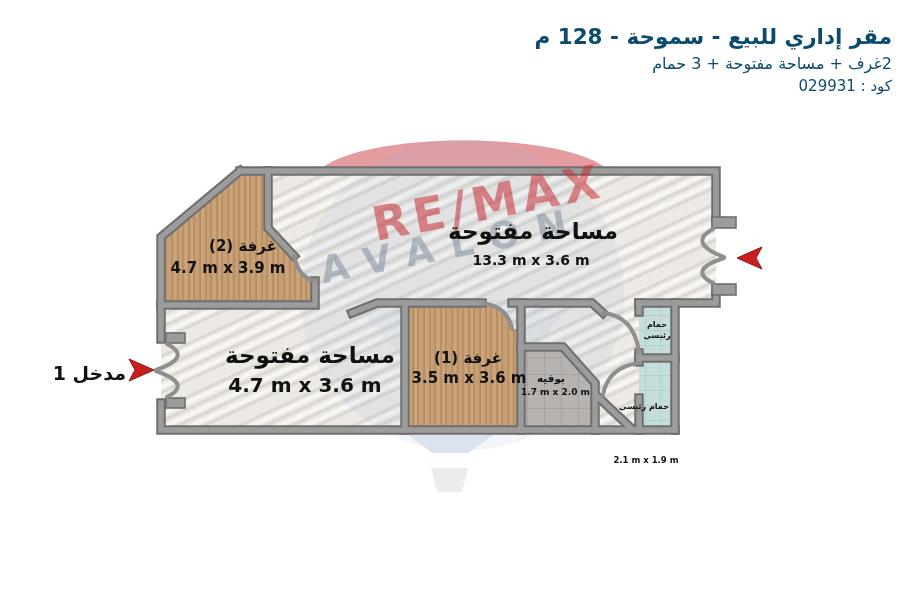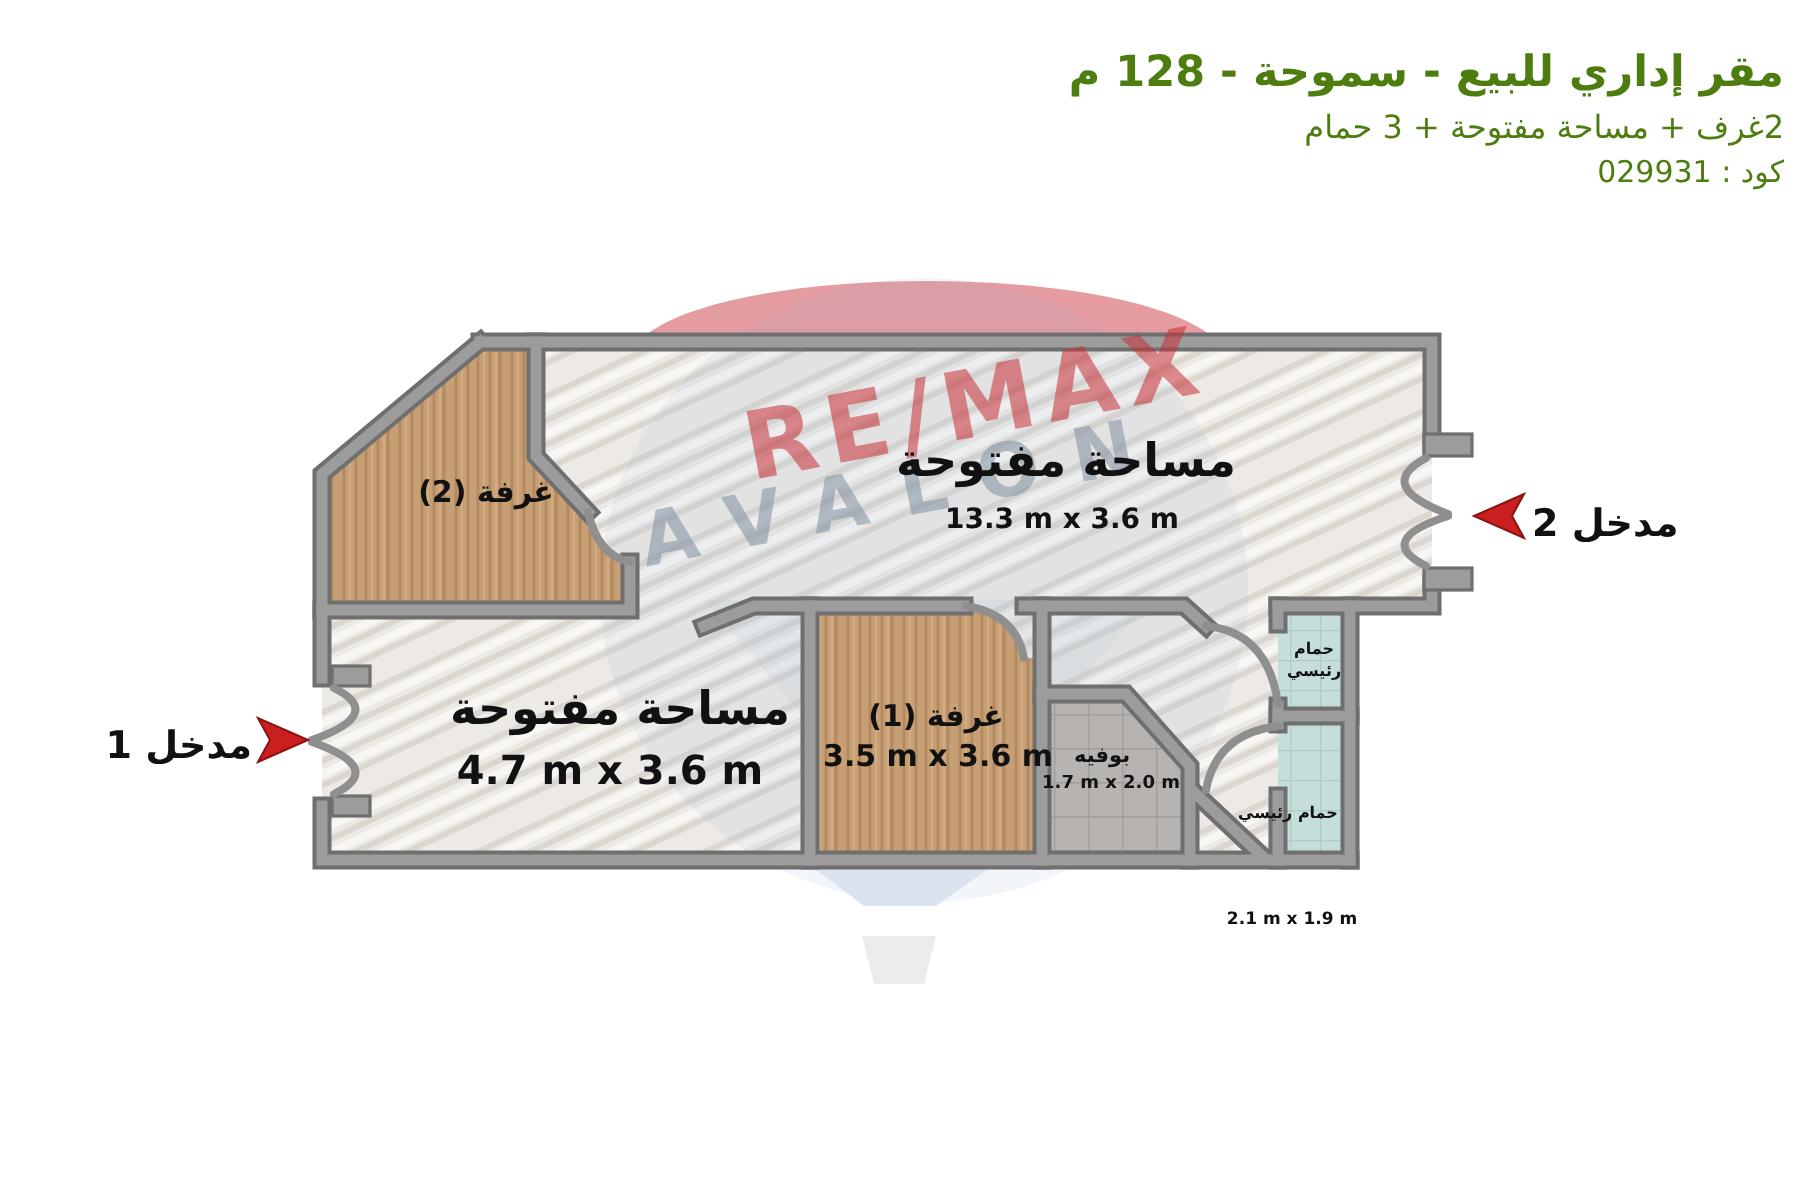--- a/index.html
+++ b/index.html
@@ -2,21 +2,21 @@
 <html><head>
 <meta charset="utf-8">
 <style>
   html,body{margin:0;padding:0;background:#ffffff;}
   .stage{position:relative;width:900px;height:600px;background:#ffffff;overflow:hidden;
          font-family:"DejaVu Sans",sans-serif;}
   .stage svg{position:absolute;left:0;top:0;}
   .lbl{position:absolute;color:#111;text-align:center;line-height:1.15;white-space:nowrap;}
   .lbl.wrap{white-space:normal;}
   .bold{font-weight:bold;}
-  .hdr{position:absolute;right:8px;top:24px;text-align:right;color:#4d7c0f;}
+  .hdr{position:absolute;right:8px;top:24px;text-align:right;color:#0c4a6e;}
   .hdr .t1{font-size:21.5px;font-weight:bold;line-height:1.25;}
   .hdr .t2{font-size:16px;margin-top:3px;line-height:1.25;}
   .hdr .t3{font-size:15px;margin-top:3px;line-height:1.25;}
   .wm{position:absolute;text-align:center;font-weight:bold;pointer-events:none;}
   .wm.brand{left:338px;top:175px;width:300px;font-size:47px;letter-spacing:5px;
             color:rgba(199,46,53,0.55);transform:rotate(-11deg);}
   .wm.name{left:302px;top:224px;width:300px;font-size:37px;letter-spacing:17px;
            color:rgba(128,143,160,0.55);transform:rotate(-11deg);}
 </style>
 </head>
@@ -128,28 +128,28 @@
     <div class="t3">كود : 029931</div>
   </div>
 
   <div class="lbl bold" dir="rtl" style="left:423px;top:218px;width:220px;font-size:23px;">مساحة مفتوحة</div>
   <div class="lbl bold" dir="ltr" style="left:421px;top:252px;width:220px;font-size:14px;">13.3 m x 3.6 m</div>
 
   <div class="lbl bold" dir="rtl" style="left:200px;top:342px;width:220px;font-size:23px;">مساحة مفتوحة</div>
   <div class="lbl bold" dir="ltr" style="left:205px;top:374px;width:200px;font-size:20px;">4.7 m x 3.6 m</div>
 
   <div class="lbl bold" dir="rtl" style="left:173px;top:238px;width:140px;font-size:15px;">غرفة (2)</div>
+  <div class="lbl bold" dir="ltr" style="left:158px;top:260px;width:140px;font-size:15px;">4.7 m x 3.9 m</div>
 
   <div class="lbl bold" dir="rtl" style="left:398px;top:350px;width:140px;font-size:15px;">غرفة (1)</div>
   <div class="lbl bold" dir="ltr" style="left:394px;top:370px;width:150px;font-size:15px;">3.5 m x 3.6 m</div>
 
   <div class="lbl bold" dir="rtl" style="left:521px;top:372px;width:60px;font-size:10.5px;">بوفيه</div>
   <div class="lbl bold" dir="ltr" style="left:520px;top:387px;width:70px;font-size:9px;text-align:right;">1.7 m x 2.0 m</div>
 
   <div class="lbl bold wrap" dir="rtl" style="left:639px;top:320px;width:36px;font-size:8px;line-height:1.35;">حمام رئيسي</div>
 
   <div class="lbl bold" dir="rtl" style="left:608px;top:402px;width:72px;font-size:8px;">حمام رئيسي</div>
   <div class="lbl bold" dir="ltr" style="left:608px;top:412px;width:76px;font-size:8.5px;margin-top:44px;">2.1 m x 1.9 m</div>
 
   <div class="lbl bold" dir="rtl" style="left:56px;top:363px;width:70px;font-size:19px;text-align:right;">مدخل 1</div>
-  <div class="lbl bold" dir="rtl" style="left:766px;top:252px;width:100px;font-size:19px;text-align:left;">مدخل 2</div>
 
 </div>
 
 </body></html>

